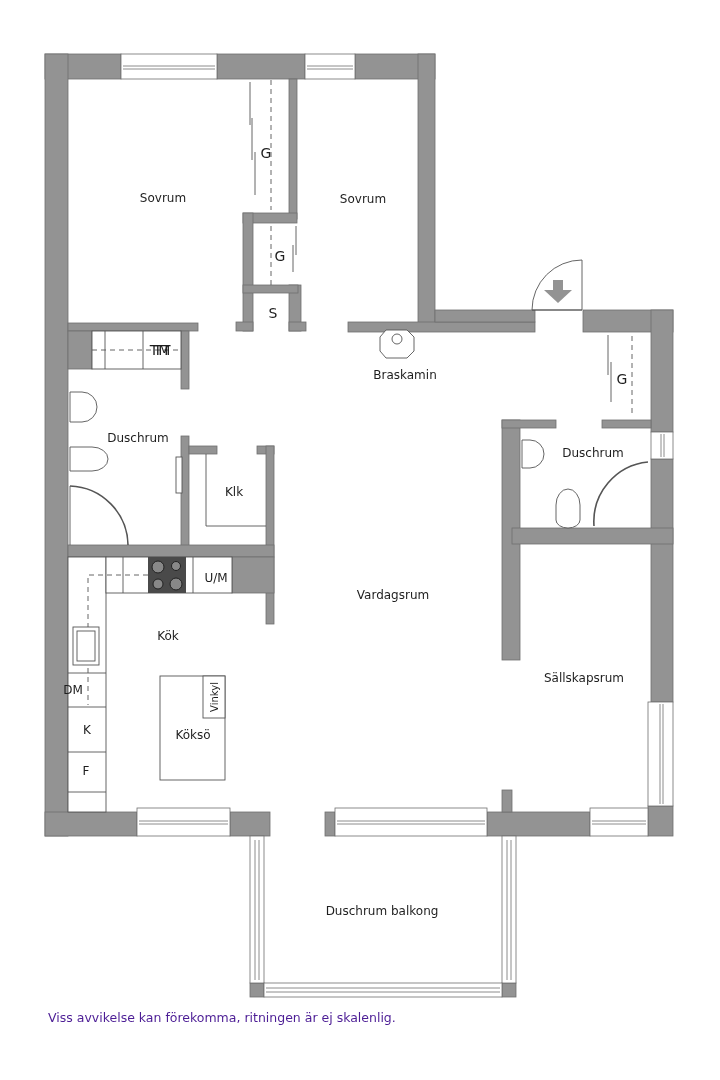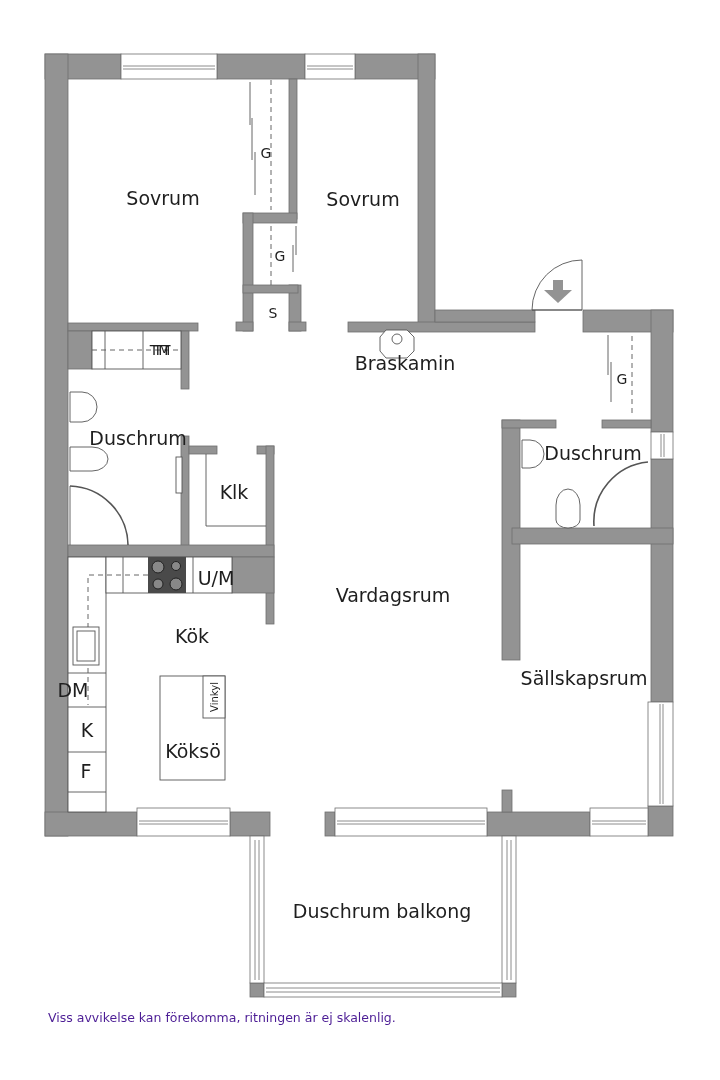--- a/index.html
+++ b/index.html
@@ -1,18 +1,18 @@
 <!DOCTYPE html>
 <html><head>
 <meta charset="utf-8">
 <style>
   html, body { margin:0; padding:0; background:#ffffff; }
   body { width:720px; height:1080px; position:relative; overflow:hidden; font-family:"DejaVu Sans", sans-serif; }
   #plan { position:absolute; left:0; top:0; }
-  .lbl { position:absolute; color:#1e1e1e; font-family:"DejaVu Sans", sans-serif; white-space:nowrap; transform:translate(-50%,-50%); font-size:19px; }
+  .lbl { position:absolute; color:#1e1e1e; font-family:"DejaVu Sans", sans-serif; white-space:nowrap; transform:translate(-50%,-50%); font-size:12px; }
   .lbl.sm { font-size:14px; }
   .lbl.vert { transform:translate(-50%,-50%) rotate(-90deg); font-size:10px; }
   .disclaimer { position:absolute; left:48px; top:1010px; font-size:12.5px; color:#4c1d95; font-family:"DejaVu Sans", sans-serif; }
 </style>
 </head>
 <body>
 
 <svg id="plan" width="720" height="1080" viewBox="0 0 720 1080" xmlns="http://www.w3.org/2000/svg">
   <g fill="#939393" stroke="#6f6f6f" stroke-width="0.8">
 
@@ -165,29 +165,29 @@
   </g>
 </svg>
 
 <div class="lbl" style="left:163px;top:198px;">Sovrum</div>
 <div class="lbl" style="left:363px;top:199px;">Sovrum</div>
 <div class="lbl sm" style="left:266px;top:153px;">G</div>
 <div class="lbl sm" style="left:280px;top:256px;">G</div>
 <div class="lbl sm" style="left:273px;top:313px;">S</div>
 <div class="lbl sm" style="left:124px;top:350px;margin-left:36px;">TM</div>
 <div class="lbl sm" style="left:162px;top:350px;">TT</div>
-<div class="lbl" style="left:405px;top:363px;">Braskamin</div>
+<div class="lbl" style="left:405px;top:375px;">Braskamin</div>
 <div class="lbl sm" style="left:622px;top:379px;">G</div>
 <div class="lbl" style="left:138px;top:438px;">Duschrum</div>
 <div class="lbl" style="left:593px;top:453px;">Duschrum</div>
 <div class="lbl" style="left:234px;top:492px;">Klk</div>
 <div class="lbl" style="left:216px;top:578px;text-align:center;">U/M</div>
 <div class="lbl" style="left:393px;top:595px;">Vardagsrum</div>
-<div class="lbl" style="left:168px;top:636px;margin-left:24px;">Kök</div>
+<div class="lbl" style="left:168px;top:636px;">Kök</div>
 <div class="lbl" style="left:73px;top:690px;">DM</div>
 <div class="lbl" style="left:87px;top:730px;">K</div>
 <div class="lbl" style="left:86px;top:771px;">F</div>
 <div class="lbl vert" style="left:214px;top:697px;">Vinkyl</div>
-<div class="lbl" style="left:193px;top:735px;margin-top:16px;">Köksö</div>
+<div class="lbl" style="left:193px;top:735px;">Köksö</div>
 <div class="lbl" style="left:584px;top:678px;">Sällskapsrum</div>
 <div class="lbl" style="left:382px;top:911px;">Duschrum balkong</div>
 
 <div class="disclaimer">Viss avvikelse kan förekomma, ritningen är ej skalenlig.</div>
 
 </body></html>

